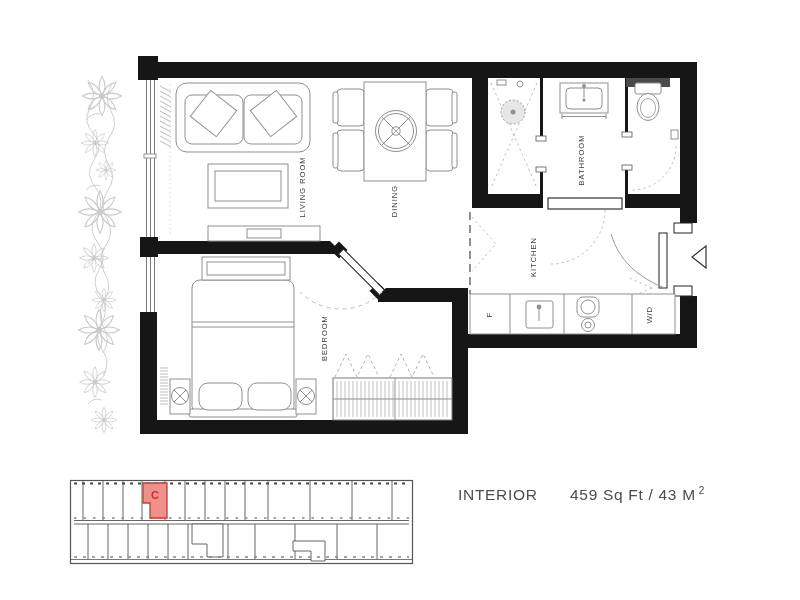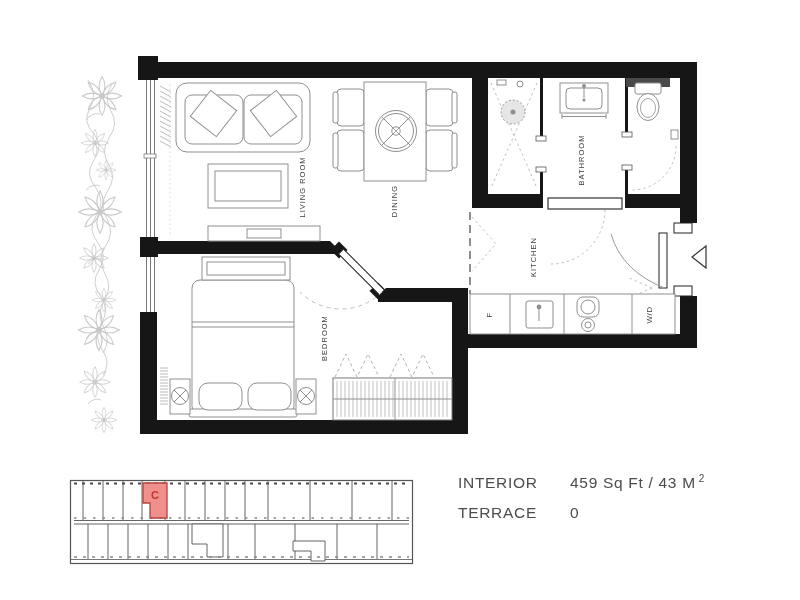--- a/index.html
+++ b/index.html
@@ -3,21 +3,21 @@
 <meta charset="utf-8">
 <style>
   html,body{margin:0;padding:0;}
   body{
     width:800px;height:600px;position:relative;overflow:hidden;
     background:#ffffff;font-family:"Liberation Sans",sans-serif;
   }
   svg text{font-family:"Liberation Sans",sans-serif;}
   .plan-label{fill:#3c3c3c;font-size:7.5px;letter-spacing:1px;}
   .plan-label-sm{fill:#3c3c3c;font-size:8px;letter-spacing:0.5px;}
-  .stats{position:absolute;left:458px;top:466px;font-size:15.5px;color:#4c4c4c;
+  .stats{position:absolute;left:458px;top:478px;font-size:15.5px;color:#4c4c4c;
          letter-spacing:0.7px;line-height:26px;}
   .stat-label{display:inline-block;width:112px;}
   .stat-value sup{font-size:10px;margin-left:3px;}
   .keyplan-letter{font-size:11px;font-weight:bold;}
 </style>
 </head>
 <body>
 
 <svg width="800" height="472" viewBox="0 0 800 472" style="position:absolute;left:0;top:0;">
   <defs>
@@ -230,16 +230,13 @@
   <path d="M6,41 H341" stroke="#888888" stroke-width="1.6" stroke-dasharray="2.5 7" fill="none"></path>
   <path d="M6,80 H341" stroke="#888888" stroke-width="1.6" stroke-dasharray="3 6" fill="none"></path>
   <path d="M75,6 H99 V41 H82 V26 H75 Z" stroke="#b2423a" stroke-width="1.3" fill="#f0908c"></path>
   <text class="keyplan-letter" x="87" y="22" text-anchor="middle" fill="#c2342c">C</text>
 </svg>
 
 <div class="stats">
   <div class="stat-row">
     <span class="stat-label">INTERIOR</span><span class="stat-value"><span>459 Sq Ft / 43 M</span><sup>2</sup></span>
   </div>
-  <div class="stat-row">
-    <span class="stat-label">TERRACE</span><span class="stat-value"><span>0</span><sup></sup></span>
-  </div>
 </div>
 
 </body></html>

